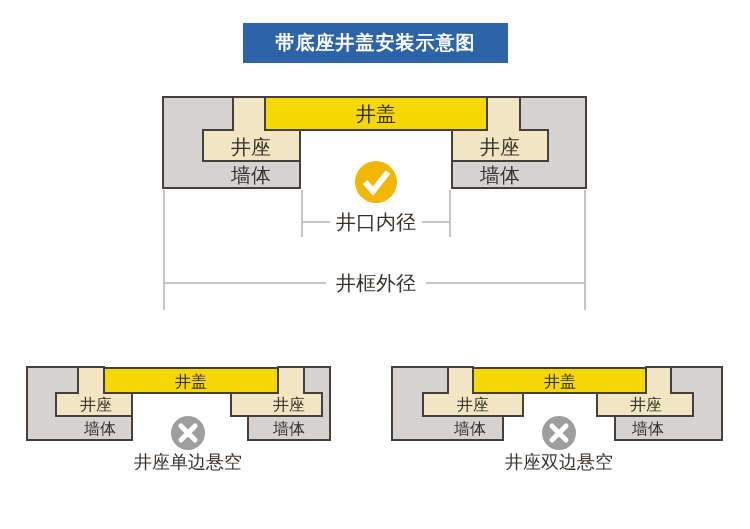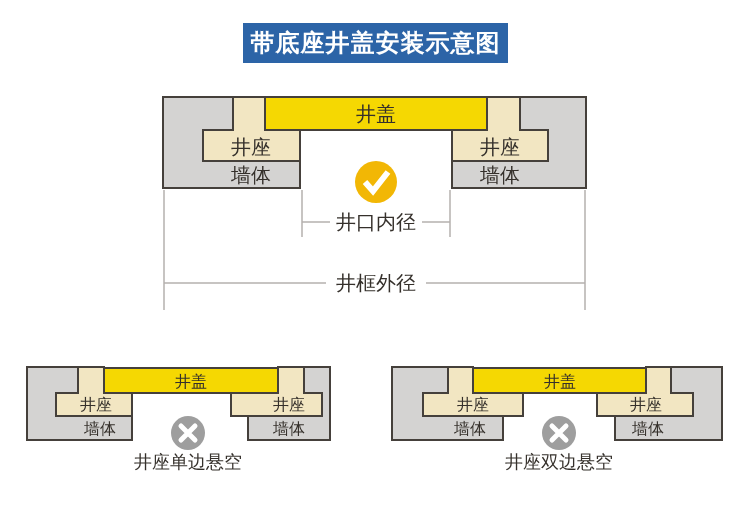--- a/index.html
+++ b/index.html
@@ -6,21 +6,21 @@
   body {
     width:750px; height:529px; background:#ffffff;
     font-family:"Liberation Sans", sans-serif;
   }
   .stage { position:relative; width:750px; height:529px; background:#fff; overflow:hidden; }
 
   .title-banner {
     position:absolute; left:243px; top:23px; width:265px; height:40px;
     background:var(--blue); color:#ffffff;
     display:flex; align-items:center; justify-content:center;
-    font-size:24px; font-weight:700; letter-spacing:1px;
+    font-size:19px; font-weight:700; letter-spacing:1px;
   }
 
   svg.diagram { position:absolute; left:0; top:0; }
 
   .wall  { fill:var(--wall);  stroke:var(--border); stroke-width:2; stroke-linejoin:miter; }
   .seat  { fill:var(--seat);  stroke:var(--border); stroke-width:2; stroke-linejoin:miter; }
   .cover { fill:var(--cover); stroke:var(--border); stroke-width:2; stroke-linejoin:miter; }
 
   text { fill:var(--ink); text-anchor:middle; font-family:"Liberation Sans", sans-serif; }
   .lbl     { font-size:20px; }

